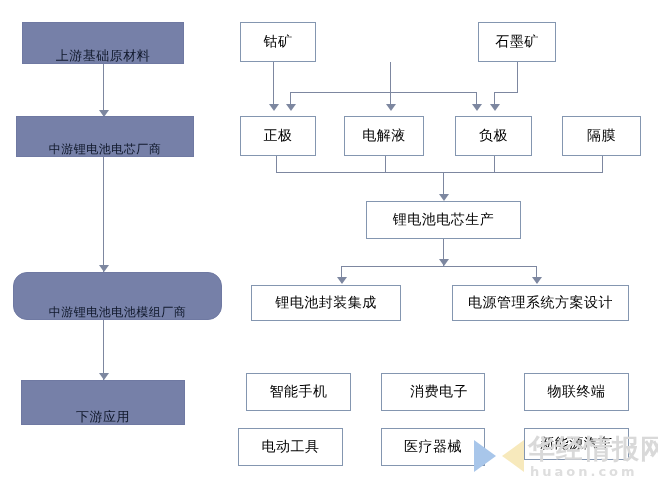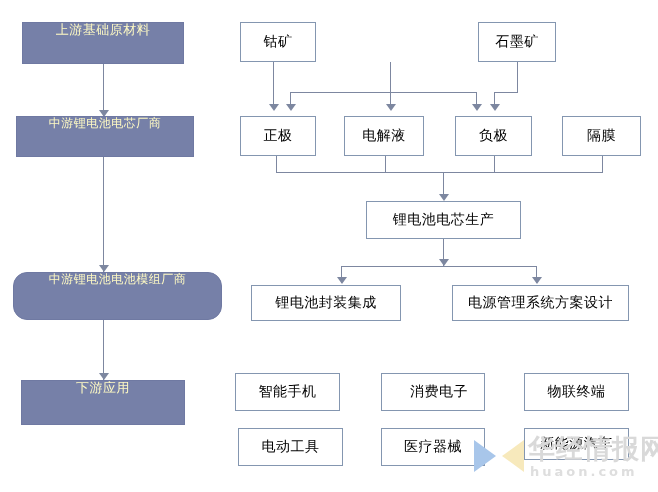--- a/index.html
+++ b/index.html
@@ -15,23 +15,23 @@
     width: 658px;
     height: 492px;
     background: #ffffff;
     overflow: hidden;
   }
   
   .stage-box {
     position: absolute;
     background: #7680a8;
     border: 1px solid #6f79a2;
-    color: #fef9c3;
+    color: #0f172a;
     display: flex;
-    align-items: flex-start;
+    align-items: flex-end;
     justify-content: center;
     box-sizing: border-box;
     font-size: 13px;
     letter-spacing: 0.5px;
     line-height: 1.1;
     white-space: nowrap;
   }
   .stage-box.small-text { font-size: 12px; }
   
   .node-box {
@@ -188,21 +188,21 @@
   <div class="arrow-head" style="left:532px; top:277px;"></div>
 
   <div class="node-box" style="left:251px; top:285px; width:150px; height:36px;">
     <span>锂电池封装集成</span>
   </div>
 
   <div class="node-box" style="left:452px; top:285px; width:177px; height:36px;">
     <span>电源管理系统方案设计</span>
   </div>
 
-  <div class="node-box" style="left:235px; top:373px; width:105px; height:38px;">
+  <div class="node-box" style="left:246px; top:373px; width:105px; height:38px;">
     <span>智能手机</span>
   </div>
 
   <div class="node-box" style="left:381px; top:373px; width:104px; height:38px;padding-left:12px;">
     <span>消费电子</span>
   </div>
 
   <div class="node-box" style="left:524px; top:373px; width:105px; height:38px;">
     <span>物联终端</span>
   </div>

